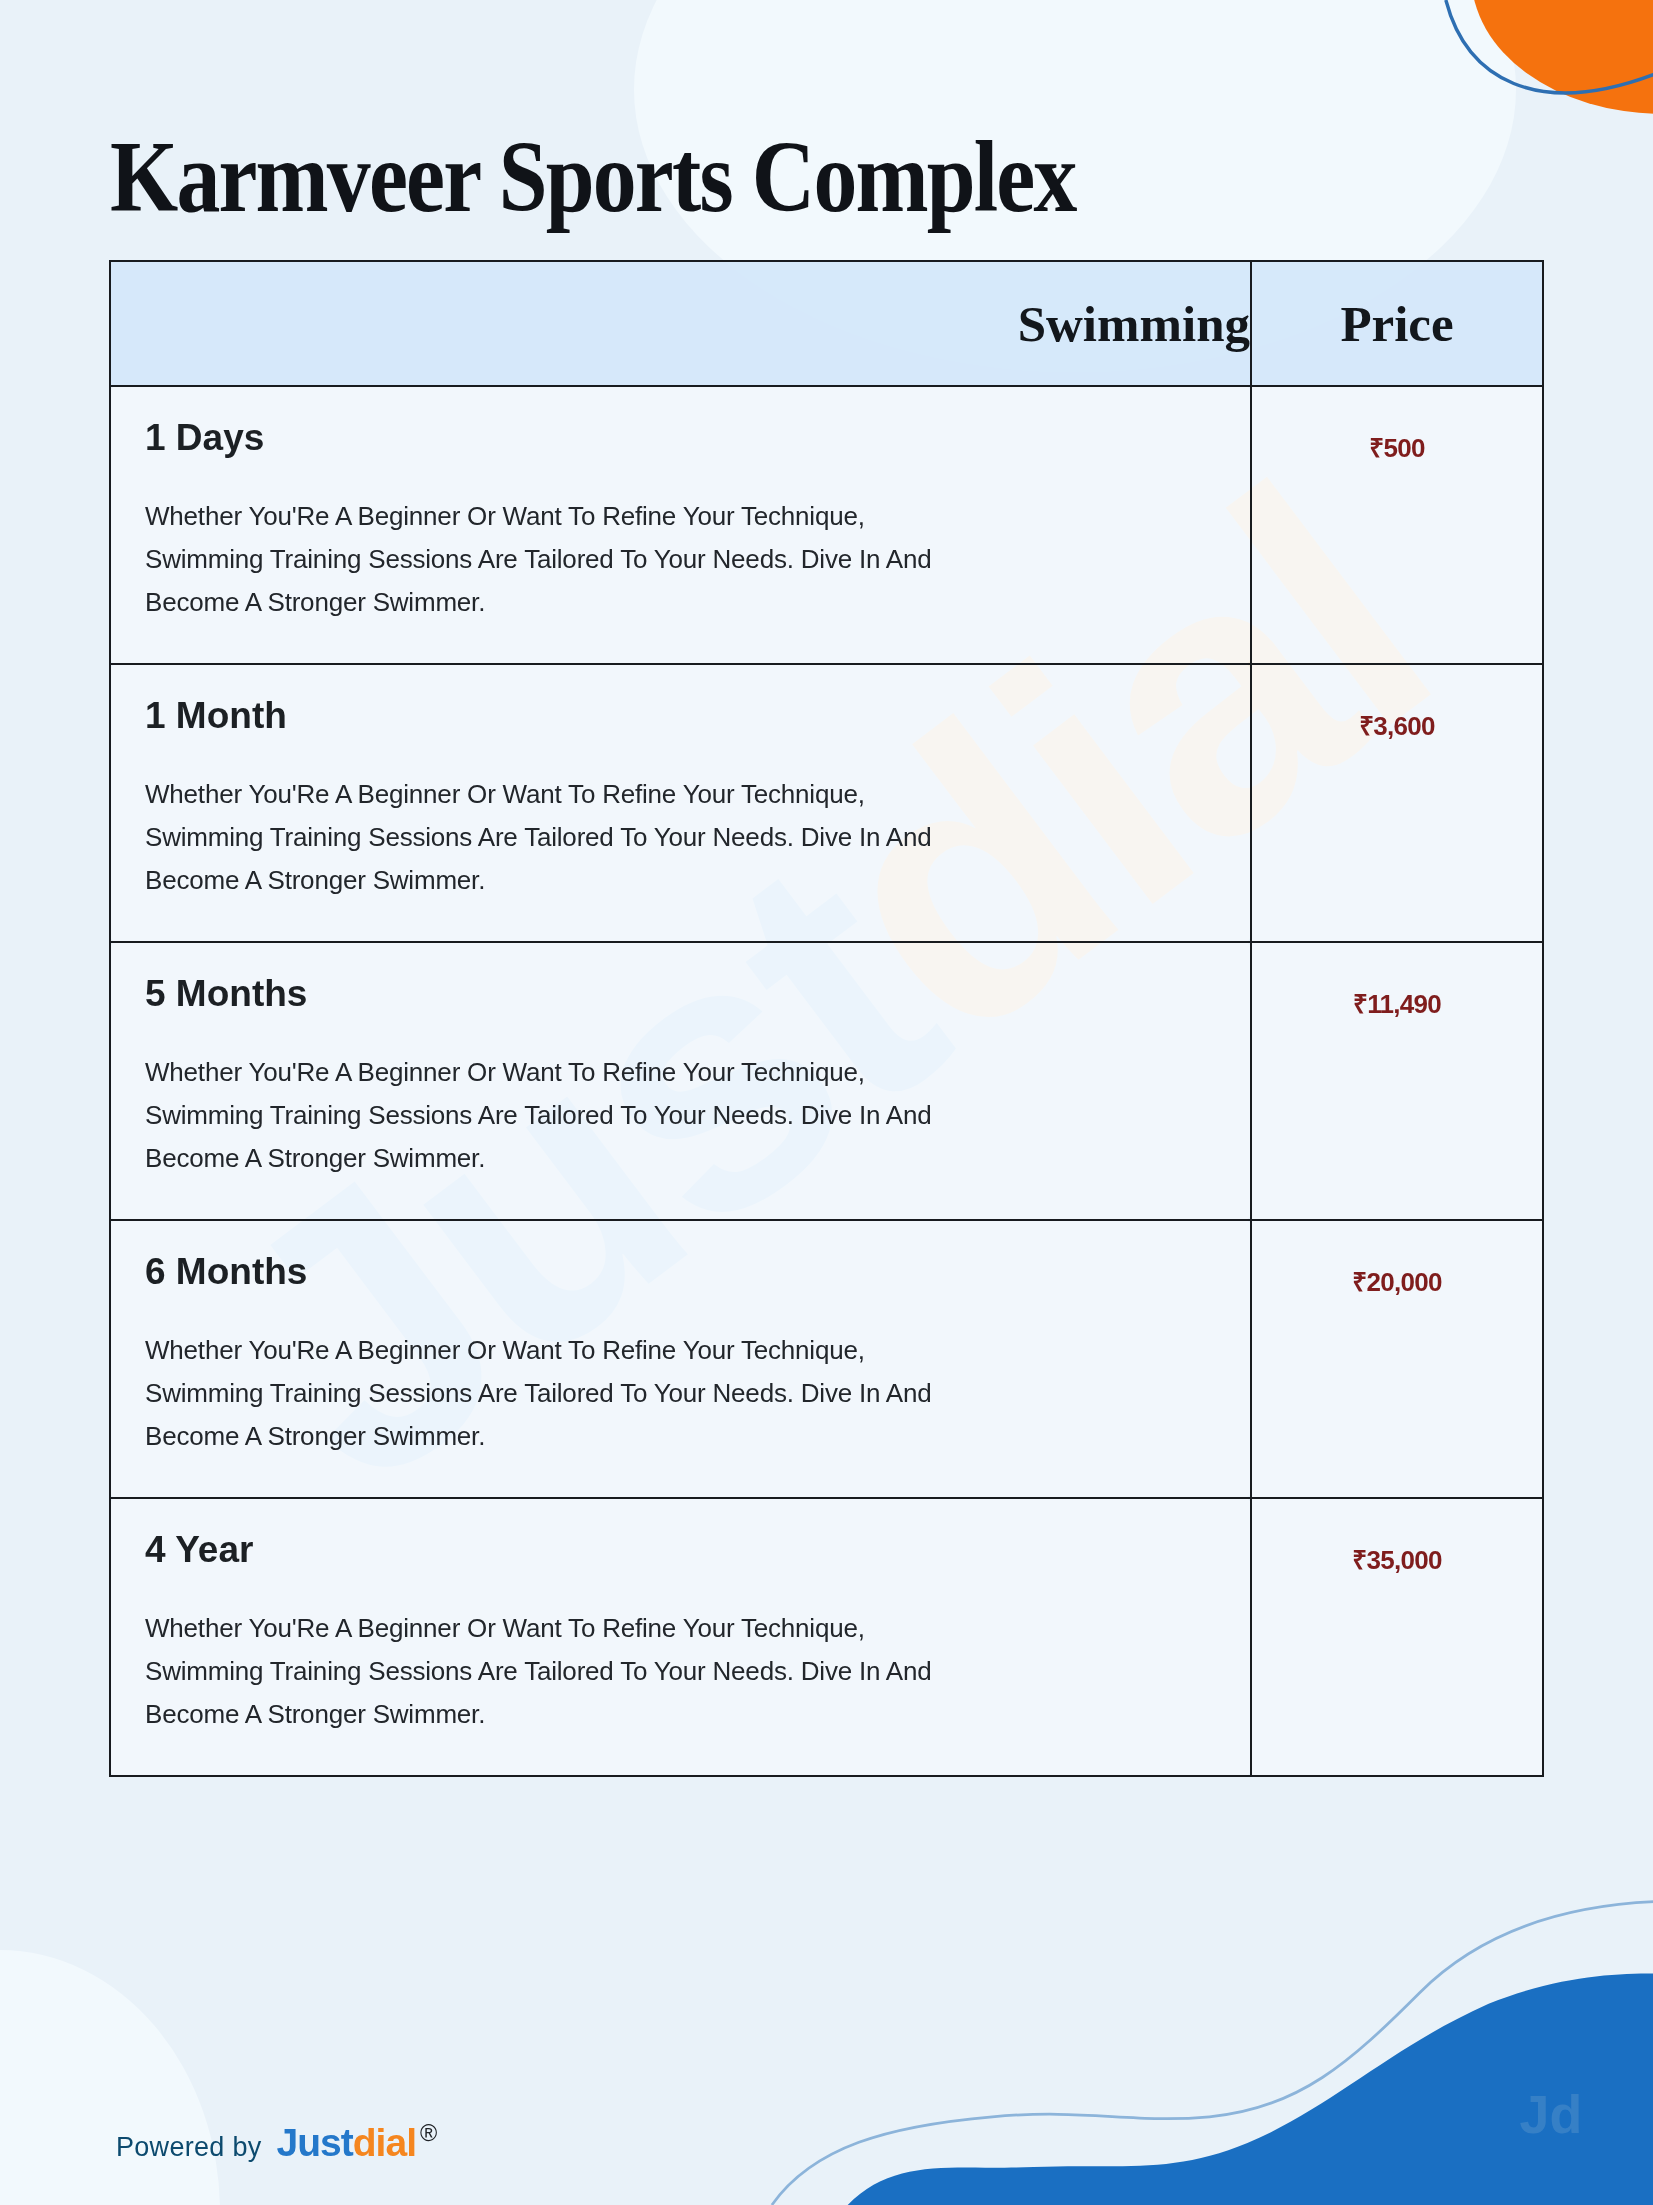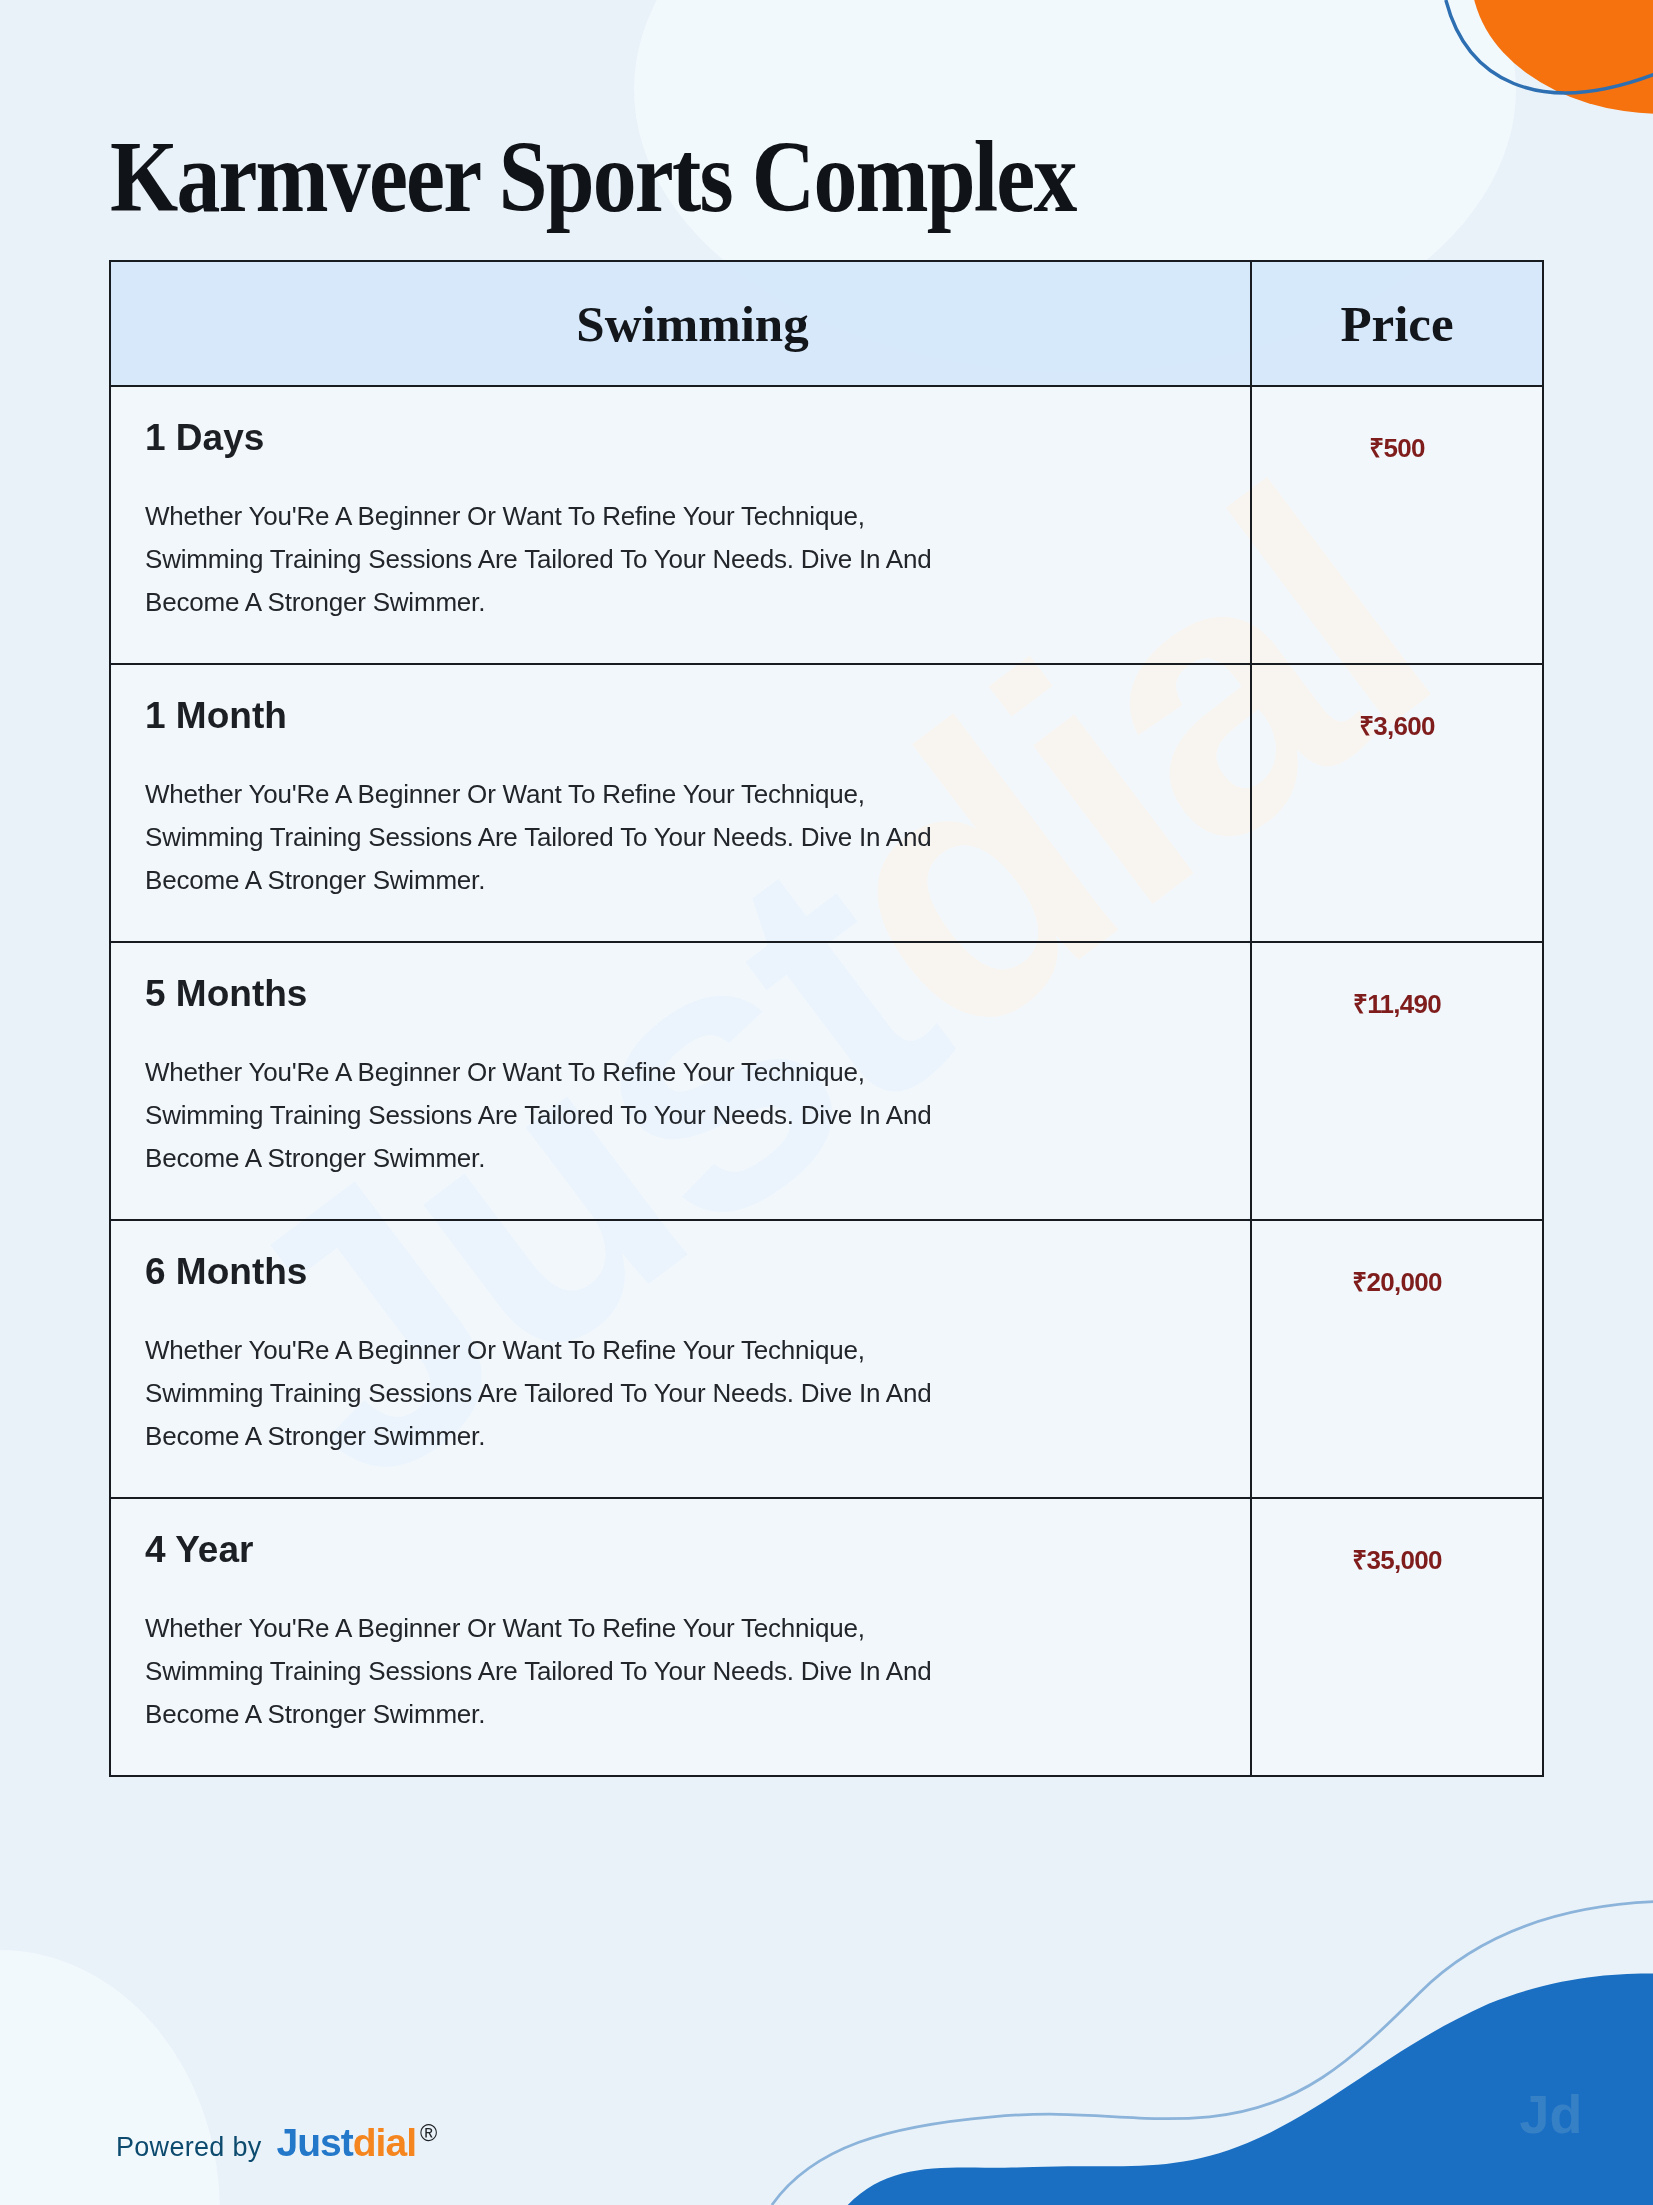--- a/index.html
+++ b/index.html
@@ -61,21 +61,21 @@
   }
   table.pricing { border-width: 2.8px; }
 
   th.h-service, th.h-price {
     height: 125px;
     background: rgba(212, 231, 250, 0.93);
     font-family: "Liberation Serif", serif;
     font-weight: 700; font-size: 51px; color: #13171c;
     vertical-align: middle;
   }
-  th.h-service { text-align: center; padding-left: 24px; }
+  th.h-service { text-align: right; padding-left: 24px; }
   th.h-price  { width: 292px; text-align: center; }
 
   td.cell-main, td.cell-price {
     height: 278px;
     background: rgba(249, 252, 255, 0.55);
     vertical-align: top;
   }
   td.cell-main { padding: 32px 41px 0 34px; border-radius: 7px; }
   .plan-title {
     font-family: "Liberation Sans", sans-serif;

